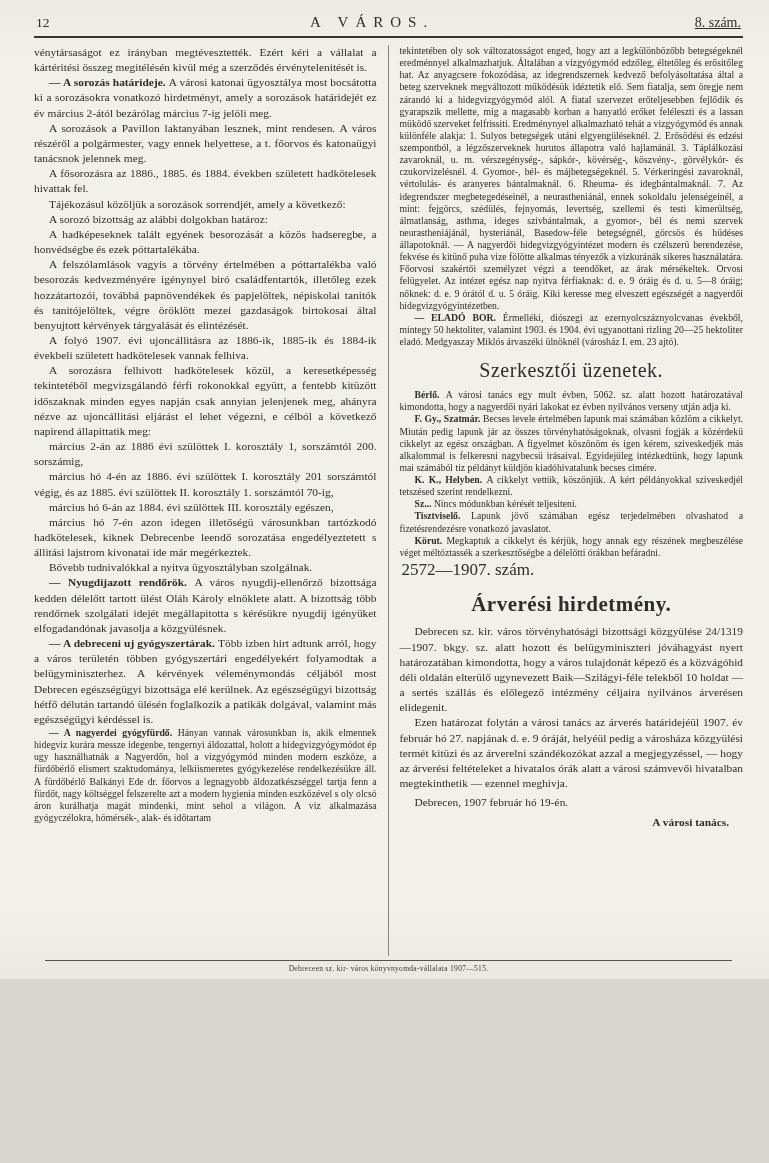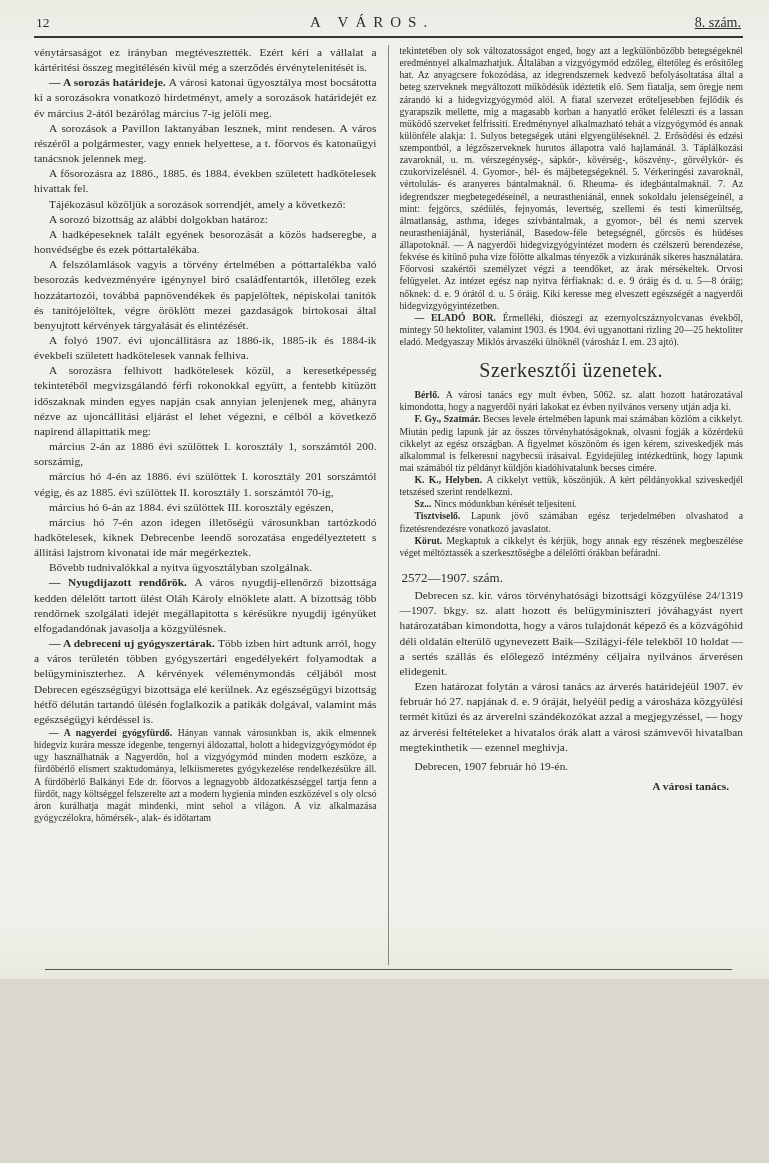--- a/index.html
+++ b/index.html
@@ -18,21 +18,21 @@
   .columns{flex:1;display:flex;overflow:hidden;}
   .col{width:50%;box-sizing:border-box;overflow:hidden;}
   .col-left{padding-right:11px;border-right:1px solid #87857c;}
   .col-right{padding-left:11px;}
   p.para{margin:0;text-align:justify;text-indent:15px;font-size:11.4px;line-height:1.33;}
   p.para.noindent{text-indent:0;}
   p.para.small{font-size:9.7px;line-height:1.25;}
   .lead{font-weight:bold;}
   h2.section-header{margin:11px 0 7px;text-align:center;font-weight:normal;font-size:20px;letter-spacing:0.5px;}
   h2.section-header.bold{font-weight:bold;font-size:21px;}
-  p.para.ref-line{text-indent:2px;font-size:13px;margin-top:10px;margin-bottom:2px;}
+  p.para.ref-line{text-indent:2px;font-size:17px;margin-bottom:2px;}
   p.para.date-line{margin-top:4px;}
   p.para.signature{text-align:right;text-indent:0;font-weight:bold;padding-right:14px;margin-top:5px;}
   .page-footer{padding-top:4px;}
   .footer-rule{border-top:1px solid #56544d;width:97%;margin:0 auto 3px;}
   .imprint{text-align:center;font-size:7.5px;letter-spacing:0.3px;color:#3a3933;}
 </style>
 </head>
 <body>
 
 <div class="page">
@@ -67,22 +67,24 @@
         <p class="para small noindent">tekintetében oly sok változatosságot enged, hogy azt a legkülönbözőbb betegségeknél eredménnyel alkalmazhatjuk. Általában a vizgyógymód edzőleg, éltetőleg és erősitőleg hat. Az anyagcsere fokozódása, az idegrendszernek kedvező befolyásoltatása által a beteg szerveknek megváltozott működésük idéztetik elő. Sem fiatalja, sem öregje nem zárandó ki a hidegvizgyógymód alól. A fiatal szervezet erőteljesebben fejlődik és gyarapszik mellette, mig a magasabb korban a hanyatló erőket feléleszti és a lassan müködő szerveket felfrissiti. Eredménynyel alkalmazható tehát a vizgyógymód és annak különféle alakja: 1. Sulyos betegségek utáni elgyengüléseknél. 2. Erősödési és edzési szempontból, a légzőszerveknek hurutos állapotra való hajlamánál. 3. Táplálkozási zavaroknál, u. m. vérszegénység-, sápkór-, kövérség-, köszvény-, görvélykór- és czukorvizelésnél. 4. Gyomor-, bél- és májbetegségeknél. 5. Vérkeringési zavaroknál, vértolulás- és aranyeres bántalmaknál. 6. Rheuma- és idegbántalmaknál. 7. Az idegrendszer megbetegedéseinél, a neurastheniánál, ennek sokoldalu jelenségeinél, a mint: fejgörcs, szédülés, fejnyomás, levertség, szellemi és testi kimerültség, álmatlanság, asthma, ideges szivbántalmak, a gyomor-, bél és nemi szervek neurastheniájánál, hysteriánál, Basedow-féle betegségnél, görcsös és hüdéses állapotoknál. — A nagyerdői hidegvizgyógyintézet modern és czélszerü berendezése, fekvése és kitünő puha vize fölötte alkalmas tényezők a vizkuránák sikeres használatára. Főorvosi szakértői személyzet végzi a teendőket, az árak mérsékeltek. Orvosi felügyelet. Az intézet egész nap nyitva férfiaknak: d. e. 9 óráig és d. u. 5—8 óráig; nőknek: d. e. 9 órától d. u. 5 óráig. Kiki keresse meg elveszett egészségét a nagyerdői hidegvizgyógyintézetben.</p>
         <p class="para small"><span class="lead">— ELADÓ BOR. </span>Érmelléki, diószegi az ezernyolcszáznyolcvanas évekből, mintegy 50 hektoliter, valamint 1903. és 1904. évi ugyanottani rizling 20—25 hektoliter eladó. Medgyaszay Miklós árvaszéki ülnöknél (városház I. em. 23 ajtó).</p>
         <h2 class="section-header">Szerkesztői üzenetek.</h2>
         <p class="para small"><span class="lead">Bérlő. </span>A városi tanács egy mult évben, 5062. sz. alatt hozott határozatával kimondotta, hogy a nagyerdői nyári lakokat ez évben nyilvános verseny utján adja ki.</p>
         <p class="para small"><span class="lead">F. Gy., Szatmár. </span>Becses levele értelmében lapunk mai számában közlöm a cikkelyt. Miután pedig lapunk jár az összes törvényhatóságoknak, olvasni fogják a közérdekü cikkelyt az egész országban. A figyelmet köszönöm és igen kérem, sziveskedjék más alkalommal is felkeresni nagybecsü irásaival. Egyidejüleg intézkedtünk, hogy lapunk mai számából tiz példányt küldjön kiadóhivatalunk becses cimére.</p>
         <p class="para small"><span class="lead">K. K., Helyben. </span>A cikkelyt vettük, köszönjük. A kért példányokkal sziveskedjél tetszésed szerint rendelkezni.</p>
         <p class="para small"><span class="lead">Sz... </span>Nincs módunkban kérését teljesiteni.</p>
         <p class="para small"><span class="lead">Tisztviselő. </span>Lapunk jövő számában egész terjedelmében olvashatod a fizetésrendezésre vonatkozó javaslatot.</p>
         <p class="para small"><span class="lead">Körut. </span>Megkaptuk a cikkelyt és kérjük, hogy annak egy részének megbeszélése véget méltóztassék a szerkesztőségbe a délelőtti órákban befáradni.</p>
         <p class="para ref-line">2572—1907. szám.</p>
+        <h2 class="section-header bold">Árverési hirdetmény.</h2>
         <p class="para">Debrecen sz. kir. város törvényhatósági bizottsági közgyülése 24/1319 —1907. bkgy. sz. alatt hozott és belügyminiszteri jóváhagyást nyert határozatában kimondotta, hogy a város tulajdonát képező és a közvágóhid déli oldalán elterülő ugynevezett Baik—Szilágyi-féle telekből 10 holdat — a sertés szállás és előlegező intézmény céljaira nyilvános árverésen elidegenit.</p>
         <p class="para">Ezen határozat folytán a városi tanács az árverés határidejéül 1907. év február hó 27. napjának d. e. 9 óráját, helyéül pedig a városháza közgyülési termét kitüzi és az árverelni szándékozókat azzal a megjegyzéssel, — hogy az árverési feltételeket a hivatalos órák alatt a városi számvevői hivatalban megtekinthetik — ezennel meghivja.</p>
         <p class="para date-line">Debrecen, 1907 február hó 19-én.</p>
         <p class="para signature">A városi tanács.</p>
       </div>
   </div>
   <div class="page-footer">
     <div class="footer-rule"></div>
+    <div class="imprint">Debreceen sz. kir- város könyvnyomda-vállalata 1907—515.</div>
   </div>
 </div>
 
 </body></html>

